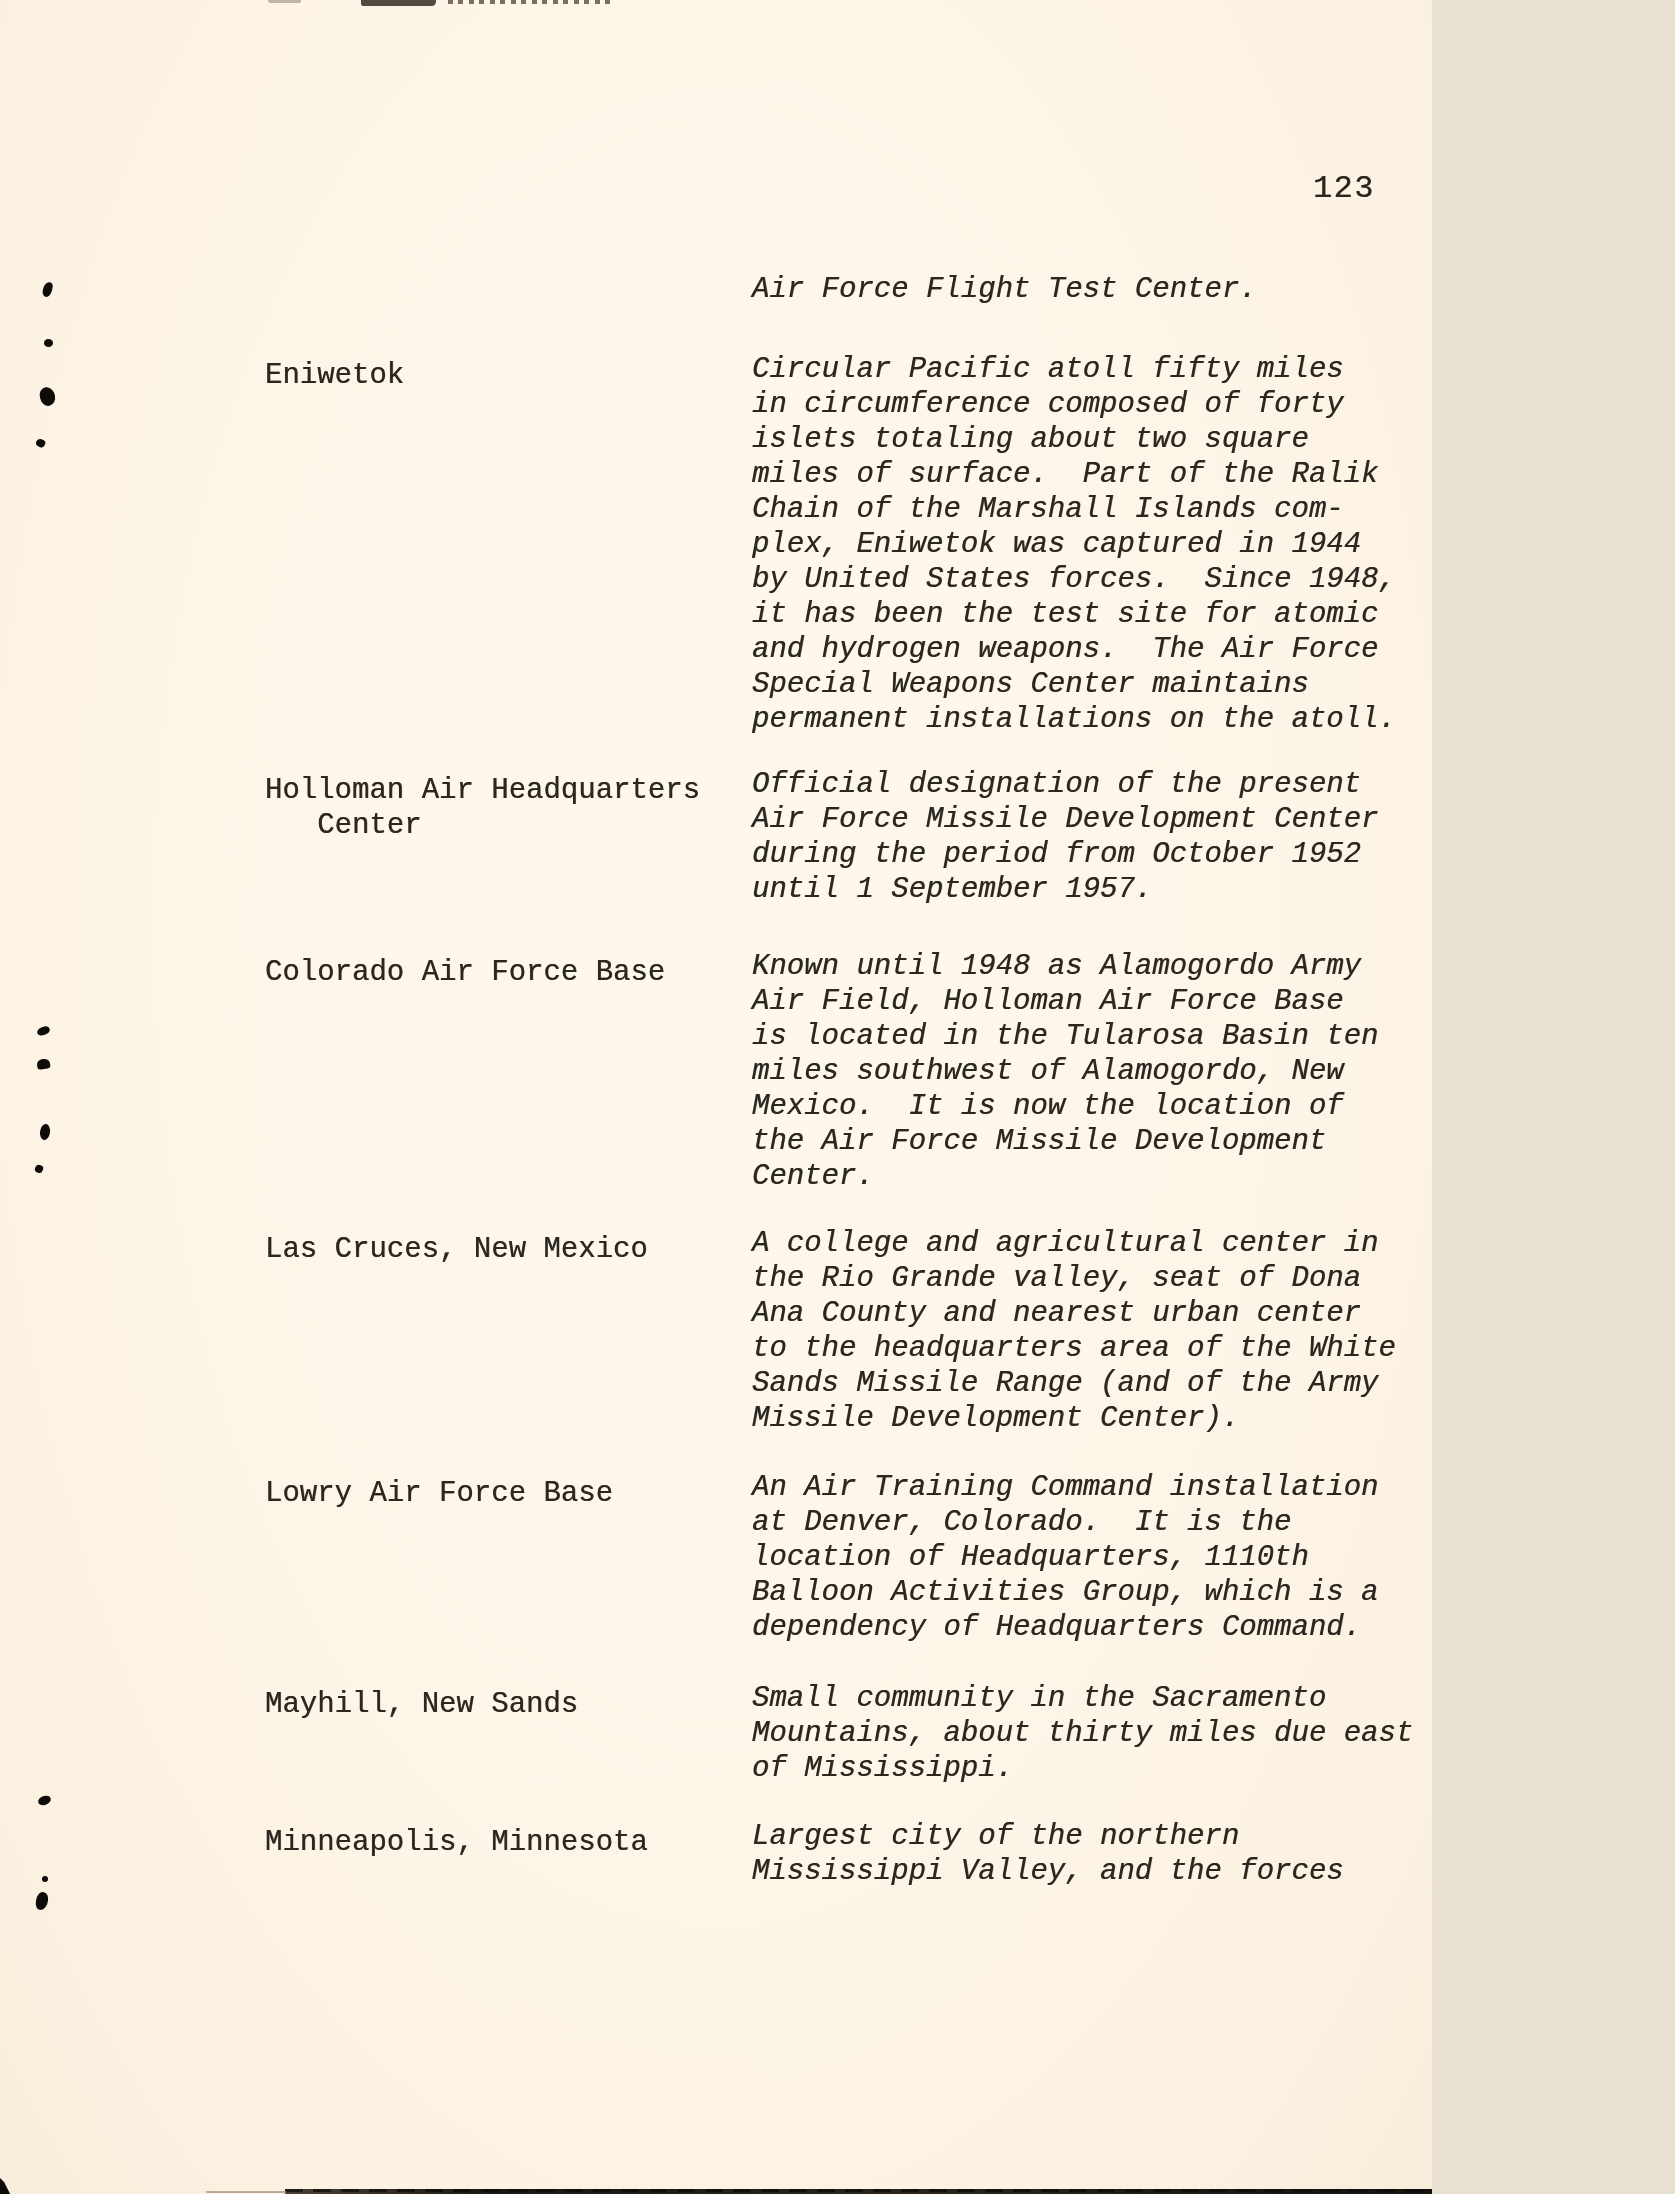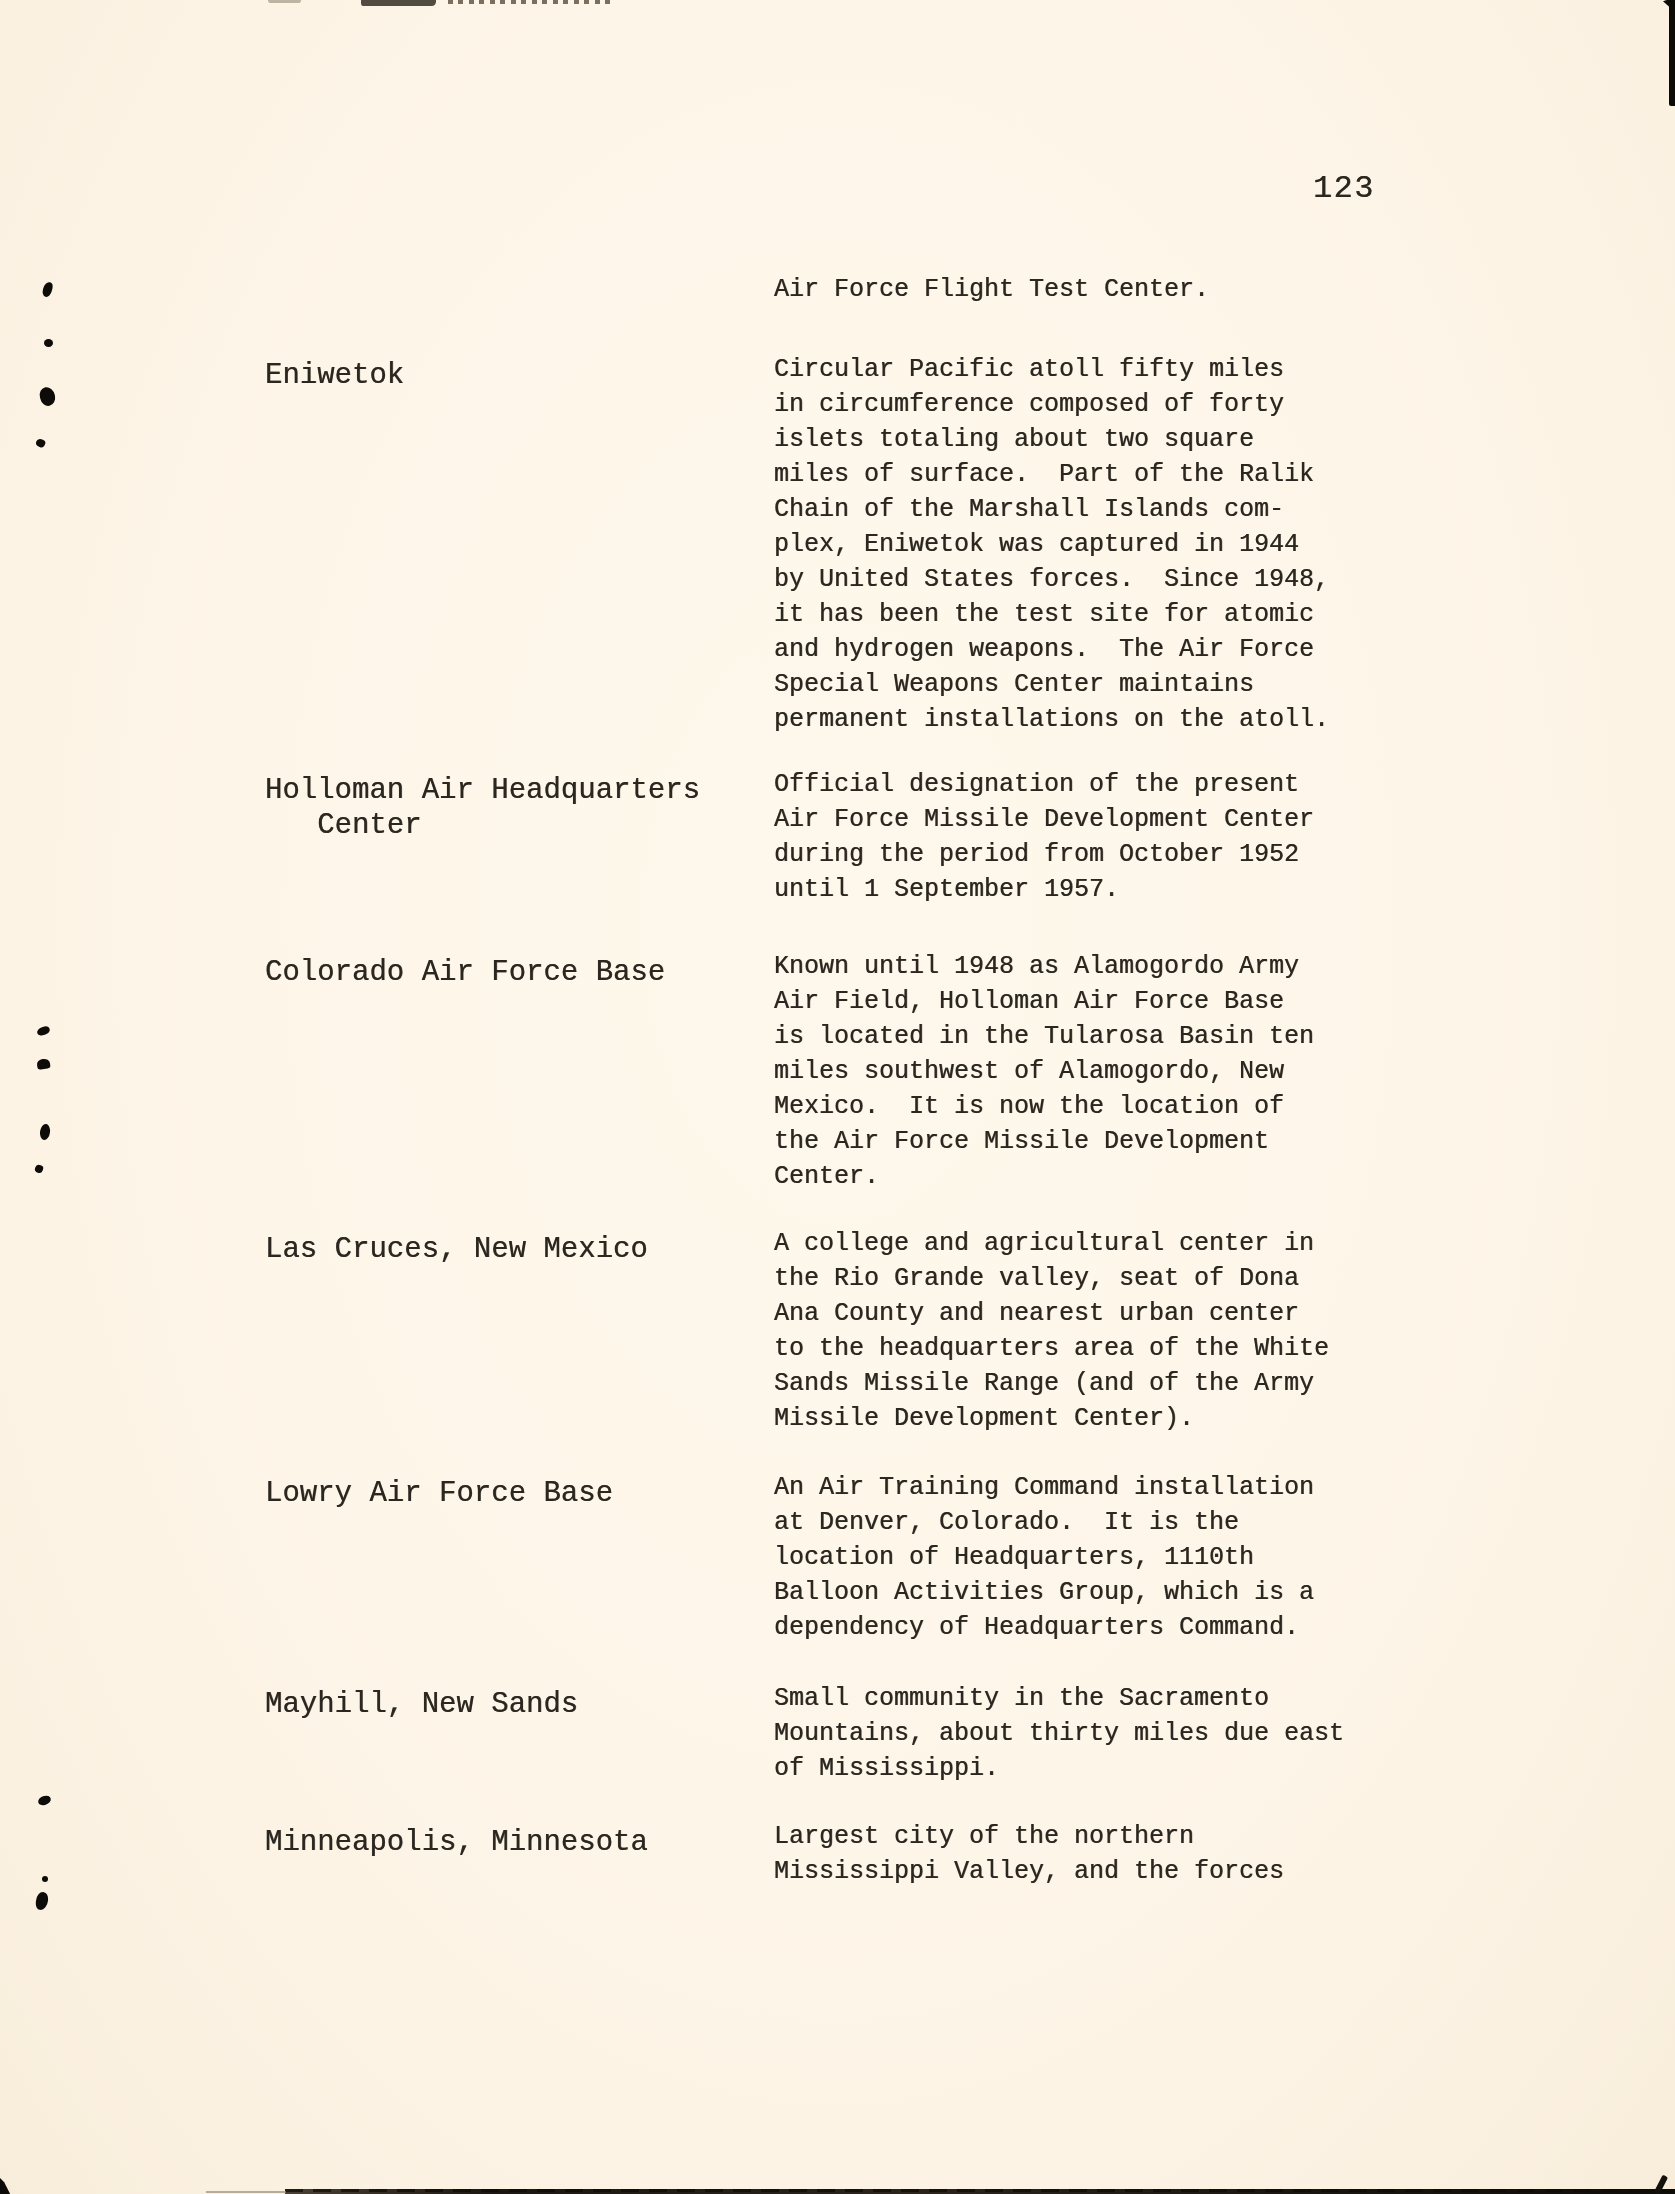--- a/index.html
+++ b/index.html
@@ -1,39 +1,39 @@
 <!DOCTYPE html>
 <html style="font-size:11px"><head>
 <meta charset="utf-8">
 <style>
   html,body{margin:0;padding:0;background:#e8e0d0;}
   .page{
     position:relative;
-    width:1675px;height:2194px;
+    width:1432px;height:2194px;
     background:radial-gradient(ellipse at 50% 42%, #fef8ec 0%, #fdf5e8 55%, #fbf1e1 85%, #f8edda 100%);
     overflow:hidden;
     font-family:"Liberation Mono","DejaVu Sans Mono",monospace;
     color:#2a2620;
   }
   .ink{
     color:#2a2620;
     text-shadow:0.4px 0.4px 0.5px rgba(42,36,28,0.55), -0.2px 0 0.3px rgba(42,36,28,0.30);
   }
   .page-number{
     position:absolute;left:1313px;top:170px;
     font-size:32px;letter-spacing:1.4px;
   }
   .row{position:absolute;left:0;width:1675px;}
   .term{
     position:absolute;left:265px;top:6px;width:460px;
     font-size:29px;line-height:35px;white-space:pre-wrap;
   }
   .def{
-    position:absolute;left:774px;top:0;width:718px;
-    font-size:25px;line-height:35px;white-space:pre-wrap;
+    position:absolute;left:752px;top:0;width:718px;
+    font-size:29px;line-height:35px;white-space:pre-wrap;font-style:italic;
   }
   
   .artifact{position:absolute;pointer-events:none;}
   .smear-a{left:361px;top:0;width:75px;height:5.6px;background:#332d25;border-radius:0 0 4.2px 2.8px;opacity:.85;}
   .smear-b{left:448px;top:0;width:162px;height:3.5px;
     background:repeating-linear-gradient(90deg,#5a4d3c 0 4.9px,rgba(90,77,60,0) 4.9px 10.5px);opacity:.8;}
   .smear-c{left:268px;top:0;width:33px;height:2.8px;background:#968a75;opacity:.6;border-radius:0 0 2.8px 2.8px;}
   .corner-tr-strip{left:1669px;top:0;width:6.3px;height:106px;background:#0d0b08;border-radius:0 0 0 2.1px;}
   .corner-tr-wedge{left:1663px;top:0;width:12.6px;height:12.6px;background:#0d0b08;clip-path:polygon(30% 0,100% 0,100% 100%,0 10%);}
   .corner-bl-wedge{left:0;top:2178px;width:10.5px;height:16.7px;background:#0d0b08;clip-path:polygon(0 0,40% 25%,100% 100%,0 100%);}

